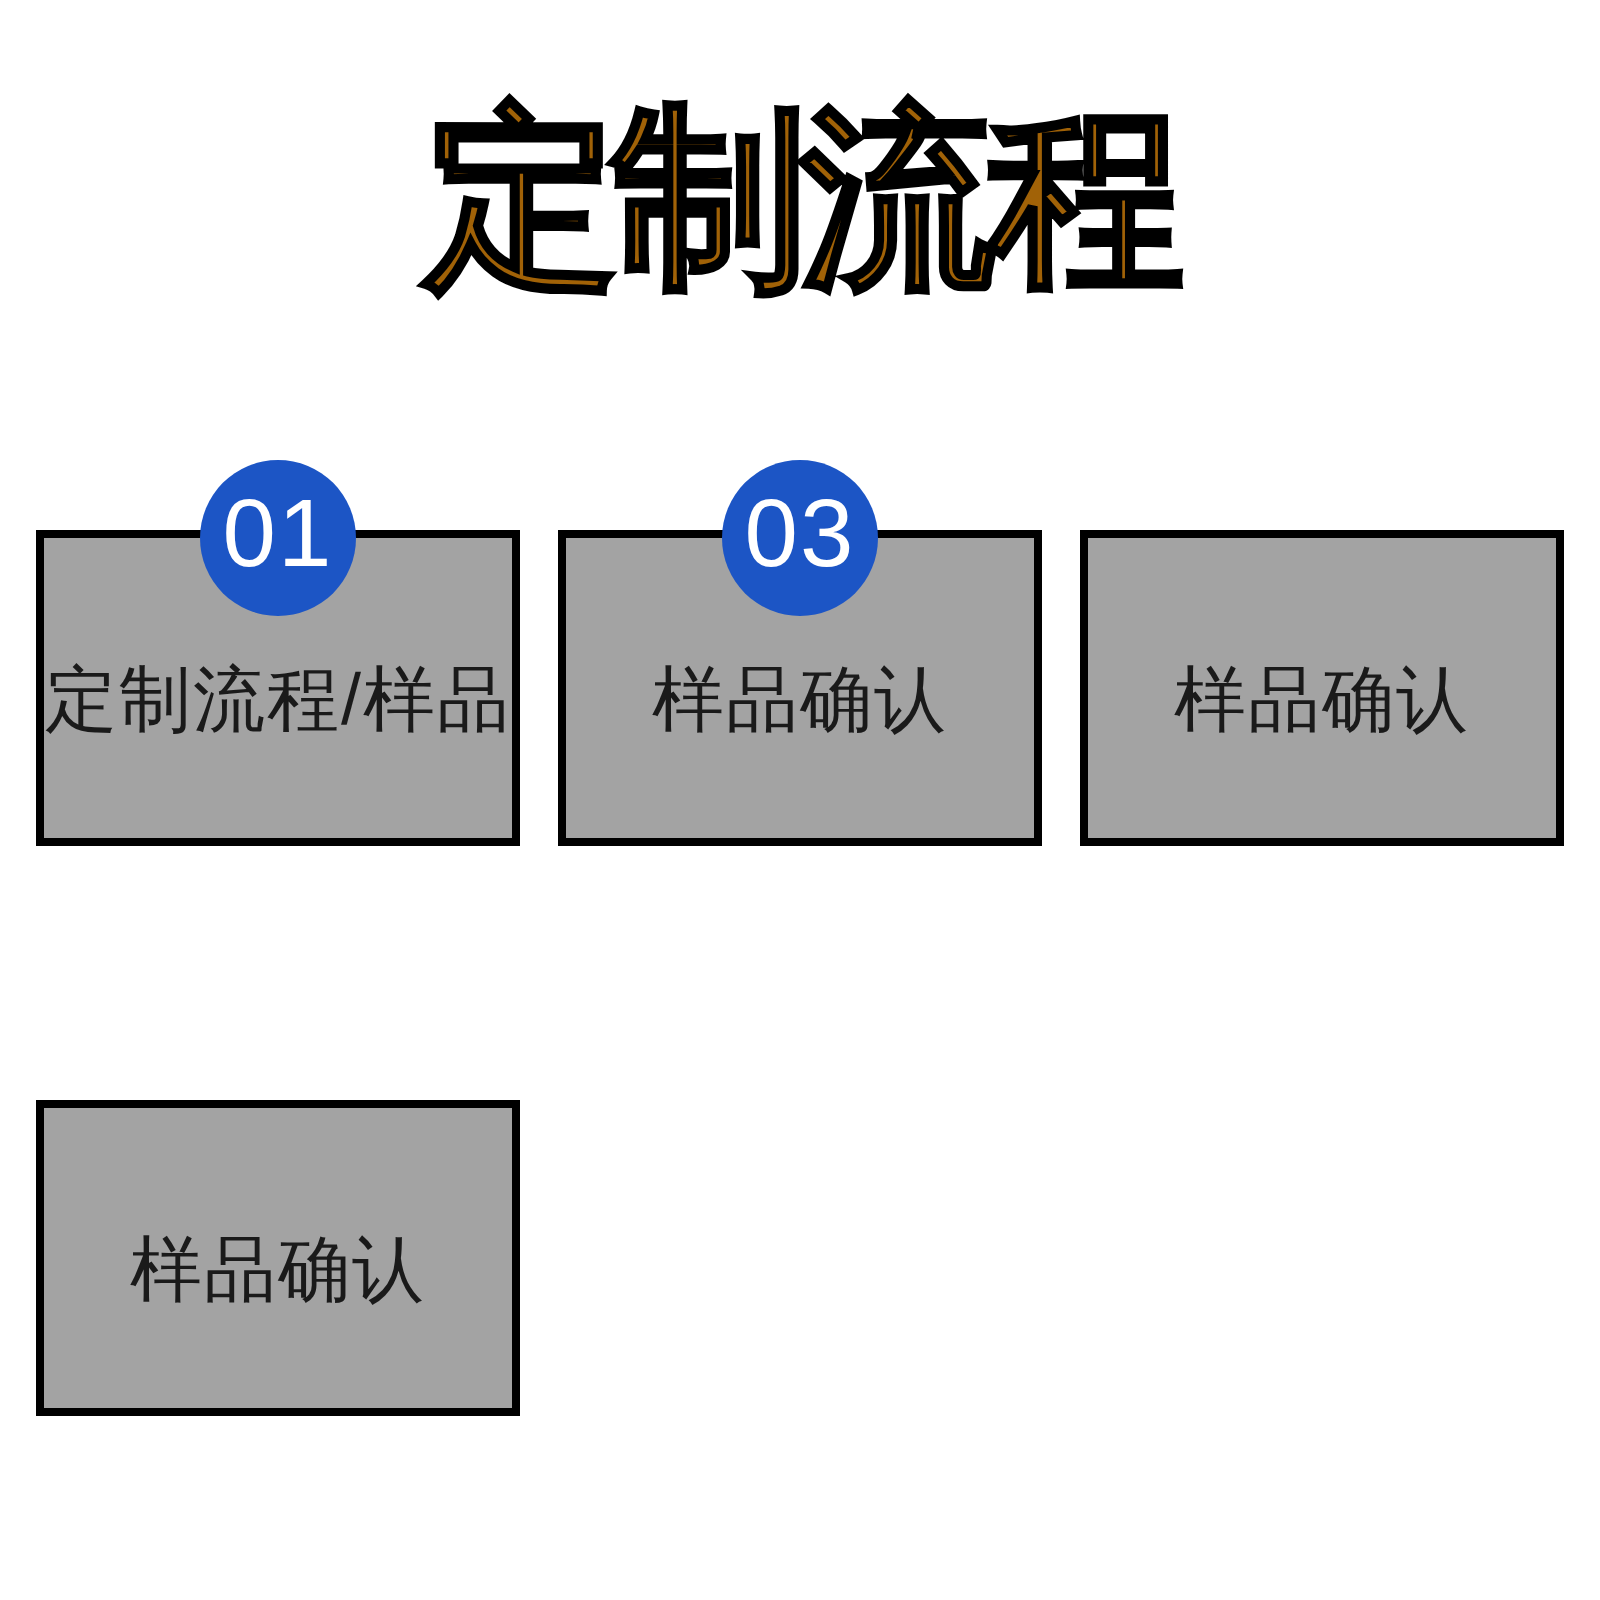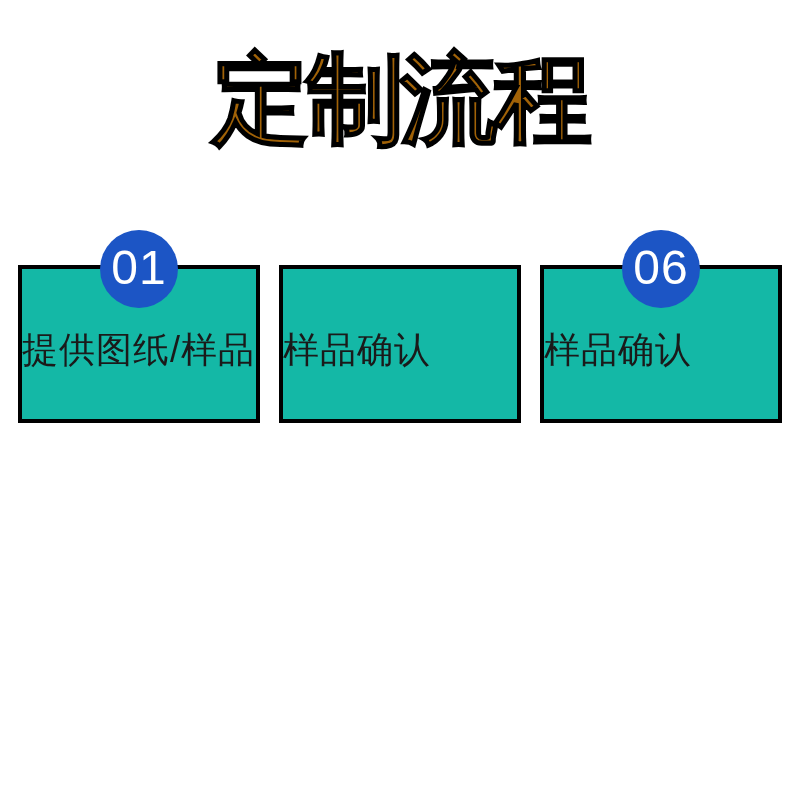--- a/index.html
+++ b/index.html
@@ -32,23 +32,24 @@
     padding: 0 18px;
     display: grid;
     grid-template-columns: repeat(3, 1fr);
     column-gap: 19px;
     row-gap: 127px;
   }
   .step {
     position: relative;
     height: 158px;
     border: 4px solid var(--box-border);
-    background: #14b8a6;
+    background: #a3a3a3;
     display: flex;
     align-items: center;
+    justify-content: center;
   }
   .badge {
     position: absolute;
     top: -39px;
     left: 50%;
     transform: translateX(-50%);
     width: 78px;
     height: 78px;
     border-radius: 50%;
     background: var(--accent-blue);
@@ -78,31 +79,34 @@
 <div class="page">
 
   <h1 class="title">定制流程</h1>
 
   <div class="steps">
 
     <div class="step">
       <div class="badge">
         <span class="num">01</span>
       </div>
-      <div class="label">提供图纸/样品</div>
+      <div class="label">定制流程/样品</div>
     </div>
 
 
+    <div class="step">
+      <div class="badge">
+        <span class="num">03</span>
+      </div>
+      <div class="label">样品确认</div>
+    </div>
 
 
     <div class="step">
       <div class="label">样品确认</div>
     </div>
 
     <div class="step">
-      <div class="badge">
-        <span class="num">06</span>
-      </div>
       <div class="label">样品确认</div>
     </div>
 
   </div>
 </div>
 
 </body></html>

